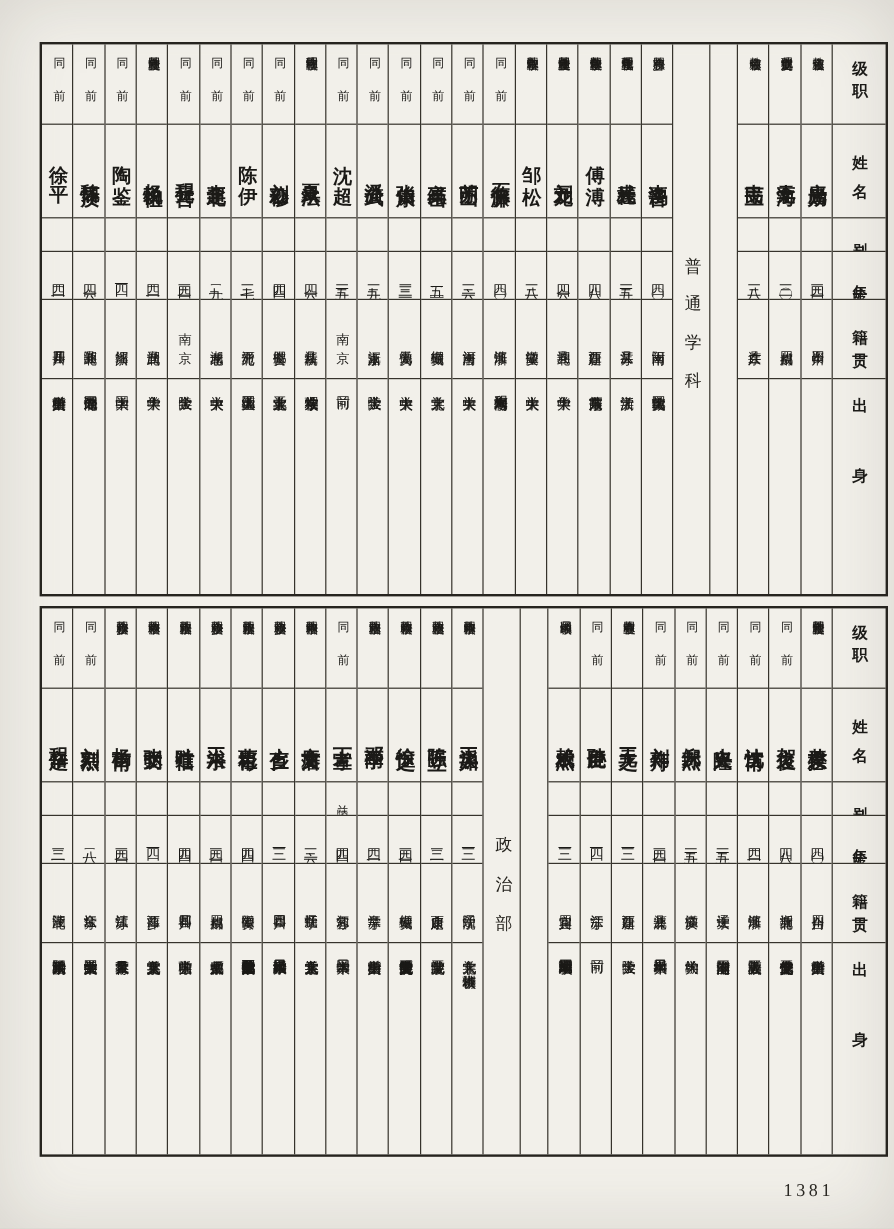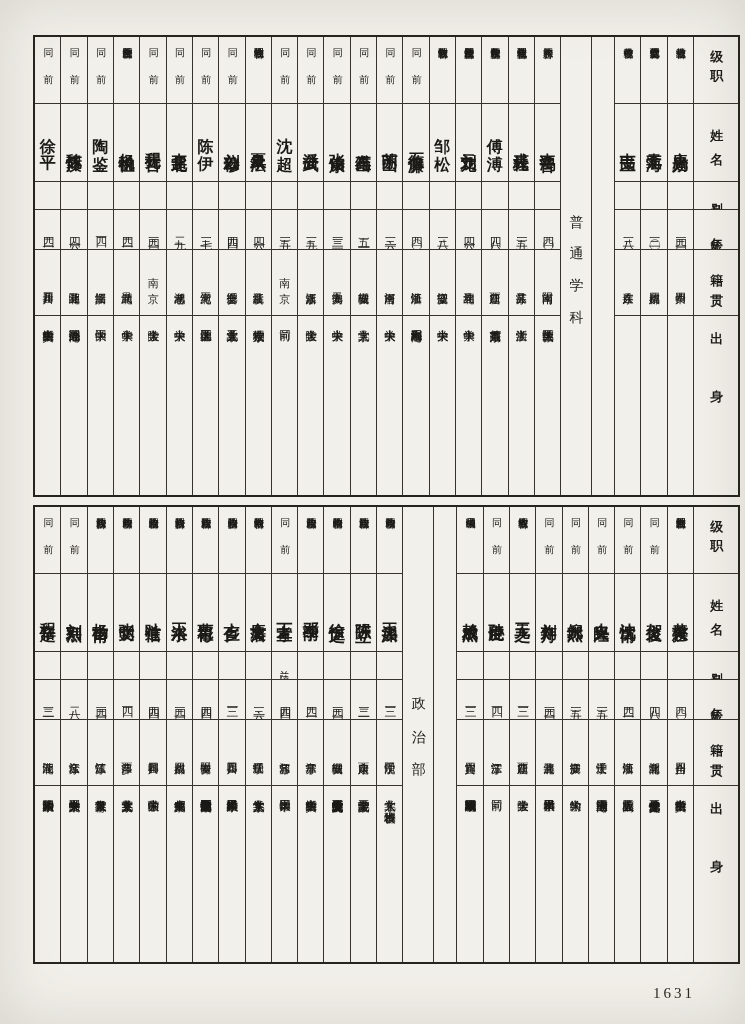--- a/index.html
+++ b/index.html
@@ -1036,14 +1036,14 @@
           <span class="vtext">三二</span>
         </div>
         <div class="cell native">
           <span class="vtext">湖北江陵</span>
         </div>
         <div class="cell origin">
           <span class="vtext">朝阳大学法科政治系</span>
         </div>
       </div>
     </div>
-  <div class="page-number">1631</div>
+  <div class="page-number">1381</div>
 </div>
 
 </body></html>

